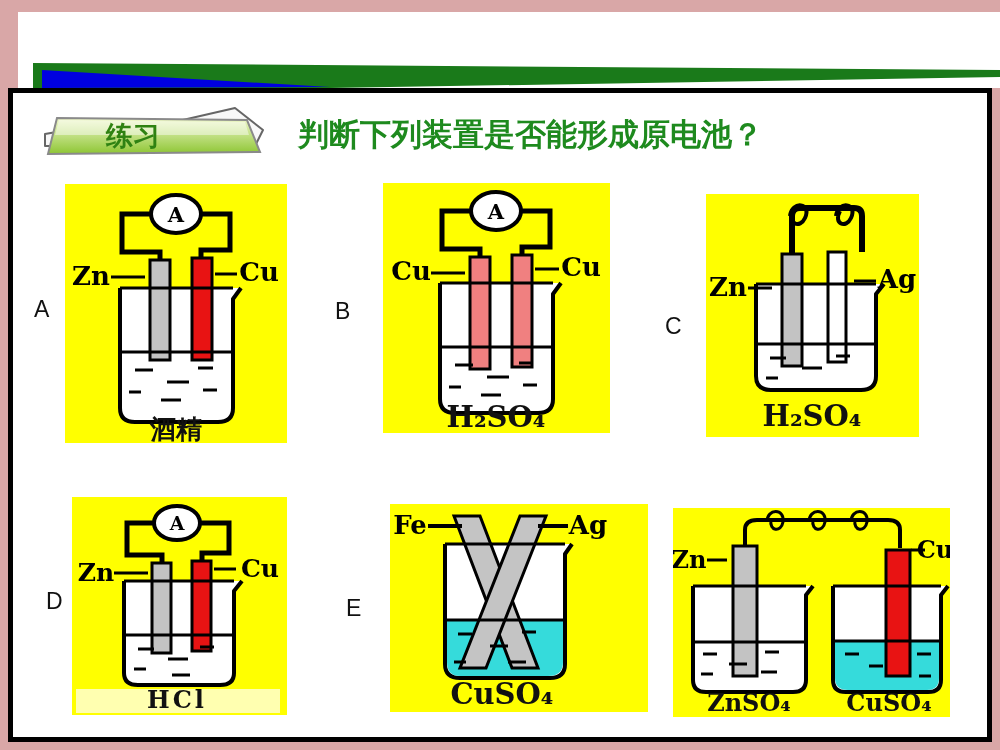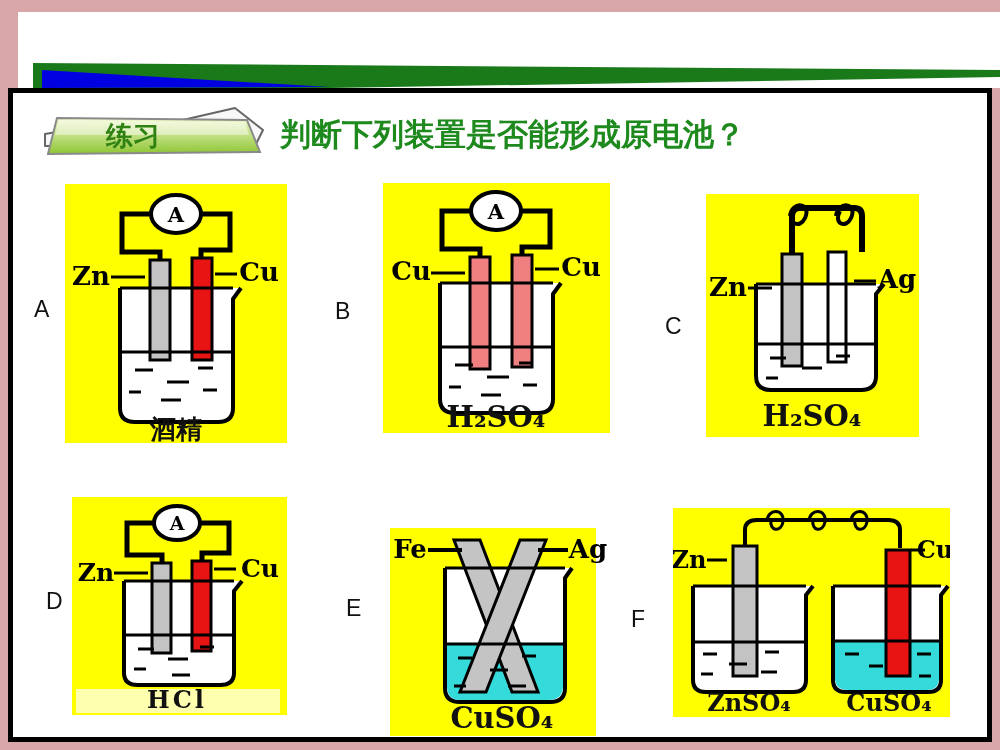--- a/index.html
+++ b/index.html
@@ -6,21 +6,21 @@
     background:#d9a7a7;font-family:"Liberation Sans",sans-serif;}
   .abs{position:absolute;}
   #stage{position:relative;width:1000px;height:750px;}
   #title-area{left:18px;top:12px;width:982px;height:76px;background:#fff;}
   #slide-title{left:0;top:4px;width:1000px;text-align:center;
     font-family:"DejaVu Sans",sans-serif;font-weight:bold;font-size:52px;
     color:#1b7e1b;letter-spacing:2px;white-space:nowrap;}
   #underline-svg{left:0;top:0;pointer-events:none;}
   #main-box{left:8px;top:88px;width:984px;height:654px;background:#fff;
     border:5px solid #000;box-sizing:border-box;}
-  #question-text{left:280px;top:114px;font-size:31px;font-weight:bold;
+  #question-text{left:298px;top:114px;font-size:31px;font-weight:bold;
     color:#1e8a1e;font-family:Liberation Mono, monospace;white-space:nowrap;}
   #answer-text{left:810px;top:104px;font-size:44px;font-weight:bold;
     color:#e8380d;font-family:"Liberation Sans",sans-serif;letter-spacing:1px;}
   .panel{background:#ffff00;}
   .cell-letter{font-size:23px;color:#111;font-family:"Liberation Sans",sans-serif;}
   svg text{font-family:"DejaVu Serif","DejaVu Sans",serif;font-weight:bold;}
   .wire{stroke:#000;stroke-width:5;fill:none;}
   .thin{stroke:#000;stroke-width:3;}
   .bk{stroke:#000;stroke-width:4;fill:#fff;stroke-linejoin:round;}
   .el{stroke:#000;stroke-width:3;}
@@ -159,21 +159,21 @@
       </g>
       <line class="thin" x1="42" y1="76" x2="76" y2="76"></line>
       <line class="thin" x1="142" y1="72" x2="164" y2="72"></line>
       <text x="24" y="84" font-size="25" text-anchor="middle">Zn</text>
       <text x="188" y="80" font-size="25" text-anchor="middle">Cu</text>
       <rect x="4" y="192" width="204" height="24" fill="#ffffb0"></rect>
       <text x="105" y="211" font-size="24" text-anchor="middle" fill="#111" letter-spacing="3">HCl</text>
     </svg>
   </div>
 
-  <div class="abs panel" style="left:390px;top:504px;width:206px;height:208px;margin-top:24px;">
+  <div class="abs panel" style="left:390px;top:504px;width:258px;height:208px;">
     <svg width="222" height="208" viewBox="0 0 222 208">
       <path class="bk" d="M55 40 L55 160 Q55 174 70 174 L160 174 Q175 174 175 160 L175 50 L182 40"></path>
       <path d="M57 116 H173 V158 Q173 172 158 172 H70 Q57 172 57 158 Z" fill="#35dbdb"></path>
       <polygon class="el" points="64,12 90,12 148,164 122,164" fill="#c4c4c4"></polygon>
       <polygon class="el" points="130,12 156,12 96,164 70,164" fill="#c4c4c4"></polygon>
       <line class="thin" x1="55" y1="40" x2="175" y2="40"></line>
       <line class="thin" x1="57" y1="116" x2="173" y2="116"></line>
       <g class="thin">
         <line x1="68" y1="130" x2="82" y2="130"></line>
           <line x1="100" y1="142" x2="118" y2="142"></line>

